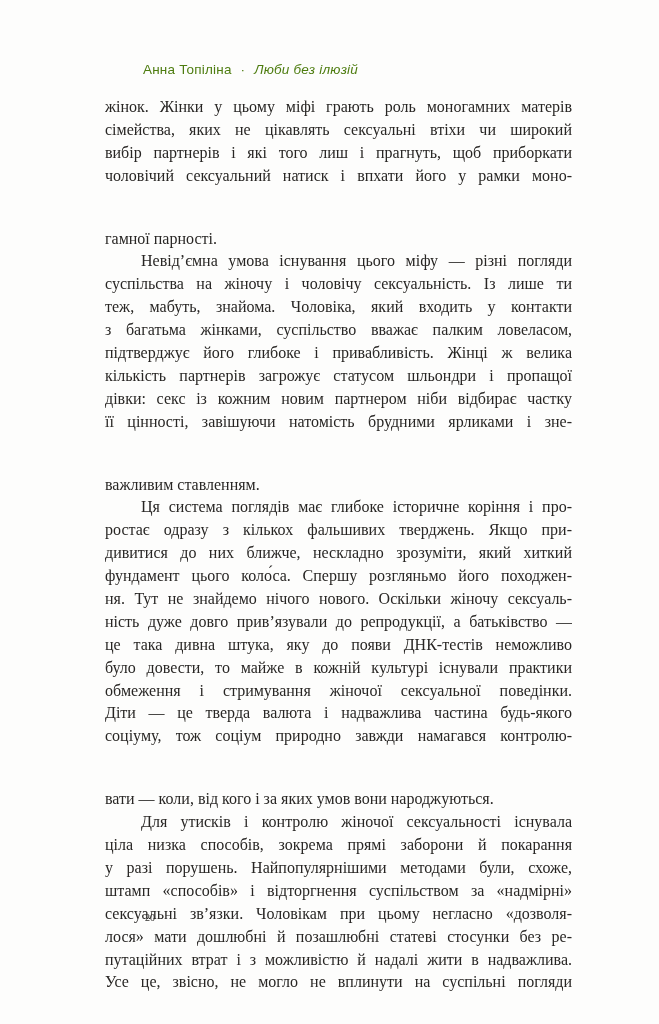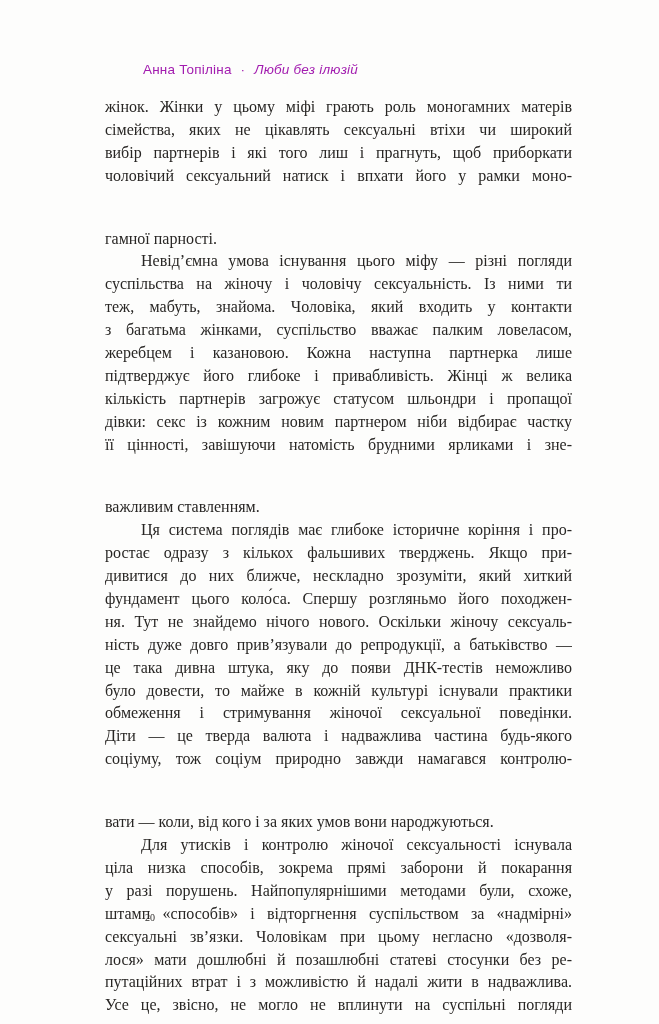--- a/index.html
+++ b/index.html
@@ -13,21 +13,21 @@
     height: 1024px;
     background: #fdfdfc;
     overflow: hidden;
   }
   .running-header {
     position: absolute;
     left: 143px;
     top: 62px;
     font-family: "Liberation Sans", sans-serif;
     font-size: 13.5px;
-    color: #a21caf;
+    color: #4d7c0f;
     letter-spacing: 0.2px;
     white-space: nowrap;
   }
   .running-header .sep {
     display: inline-block;
     margin: 0 5px;
   }
   .running-header .book-title {
     font-style: italic;
   }
@@ -74,24 +74,23 @@
     <span class="book-title">Люби без ілюзій</span>
   </div>
 
   <div class="text-block" id="text-block">
       <div class="line">жінок. Жінки у цьому міфі грають роль моногамних матерів</div>
       <div class="line">сімейства, яких не цікавлять сексуальні втіхи чи широкий</div>
       <div class="line">вибір партнерів і які того лиш і прагнуть, щоб приборкати</div>
       <div class="line">чоловічий сексуальний натиск і впхати його у рамки моно-</div>
       <div class="line last">гамної парності.</div>
       <div class="line first-indent">Невід’ємна умова існування цього міфу — різні погляди</div>
-      <div class="line">суспільства на жіночу і чоловічу сексуальність. Із ними ти</div>
+      <div class="line">суспільства на жіночу і чоловічу сексуальність. Із лише ти</div>
       <div class="line">теж, мабуть, знайома. Чоловіка, який входить у контакти</div>
       <div class="line">з багатьма жінками, суспільство вважає палким ловеласом,</div>
-      <div class="line">жеребцем і казановою. Кожна наступна партнерка лише</div>
       <div class="line">підтверджує його глибоке і привабливість. Жінці ж велика</div>
       <div class="line">кількість партнерів загрожує статусом шльондри і пропащої</div>
       <div class="line">дівки: секс із кожним новим партнером ніби відбирає частку</div>
       <div class="line">її цінності, завішуючи натомість брудними ярликами і зне-</div>
       <div class="line last">важливим ставленням.</div>
       <div class="line first-indent">Ця система поглядів має глибоке історичне коріння і про-</div>
       <div class="line">ростає одразу з кількох фальшивих тверджень. Якщо при-</div>
       <div class="line">дивитися до них ближче, нескладно зрозуміти, який хиткий</div>
       <div class="line">фундамент цього коло́са. Спершу розгляньмо його походжен-</div>
       <div class="line">ня. Тут не знайдемо нічого нового. Оскільки жіночу сексуаль-</div>

